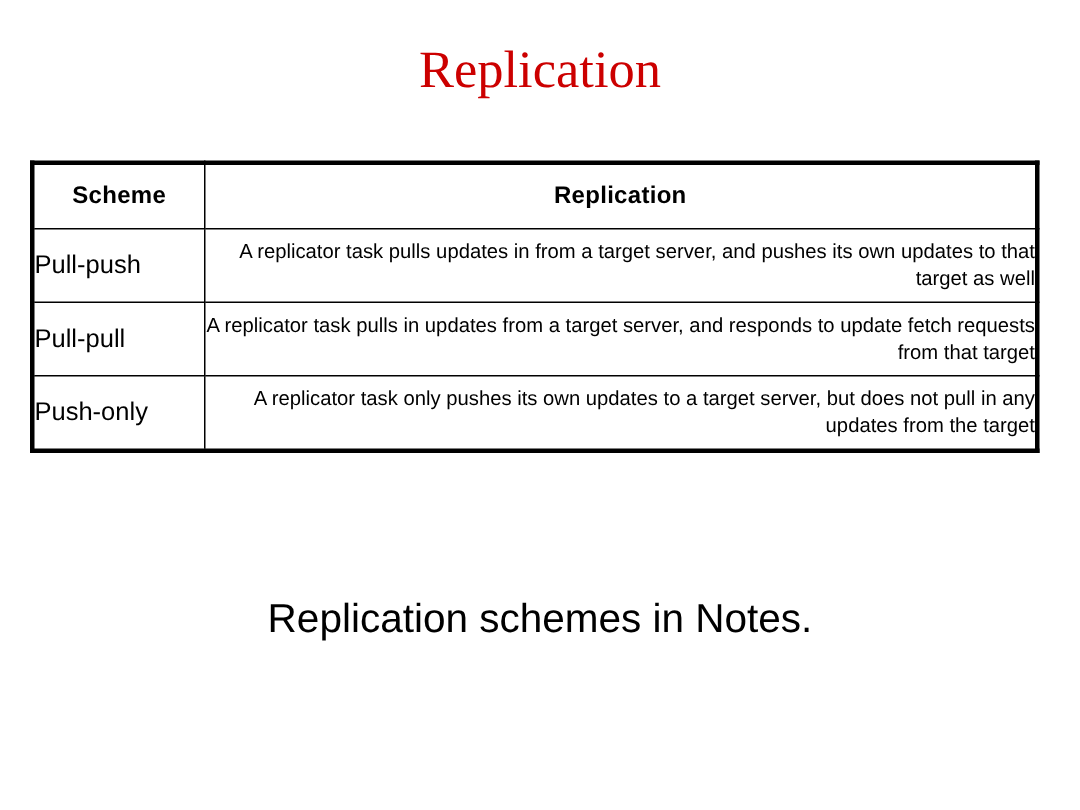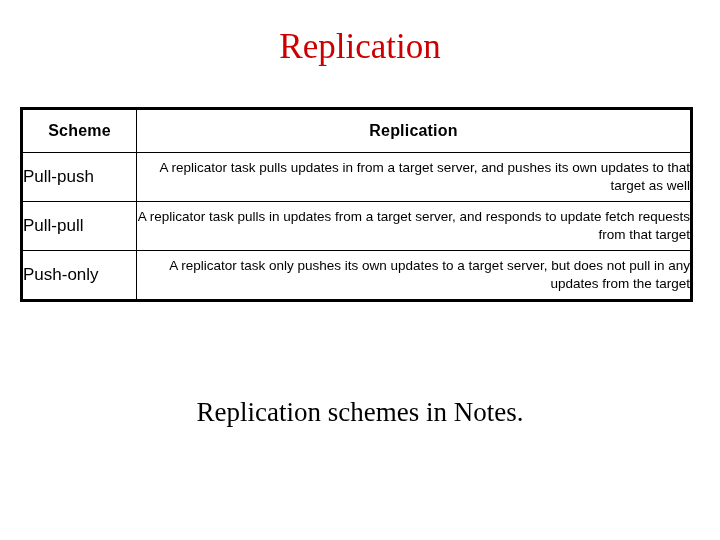--- a/index.html
+++ b/index.html
@@ -88,21 +88,21 @@
     text-align: right;
     font-weight: 400;
   }
 
   .caption {
     position: absolute;
     top: 396px;
     left: 0;
     width: 720px;
     text-align: center;
-    font-family: Liberation Serif, serif;
+    font-family: Liberation Sans, sans-serif;
     font-size: 27px;
     line-height: 32px;
     color: #000000;
     font-weight: 400;
     white-space: nowrap;
   }
 </style>
 </head>
 <body>
 

